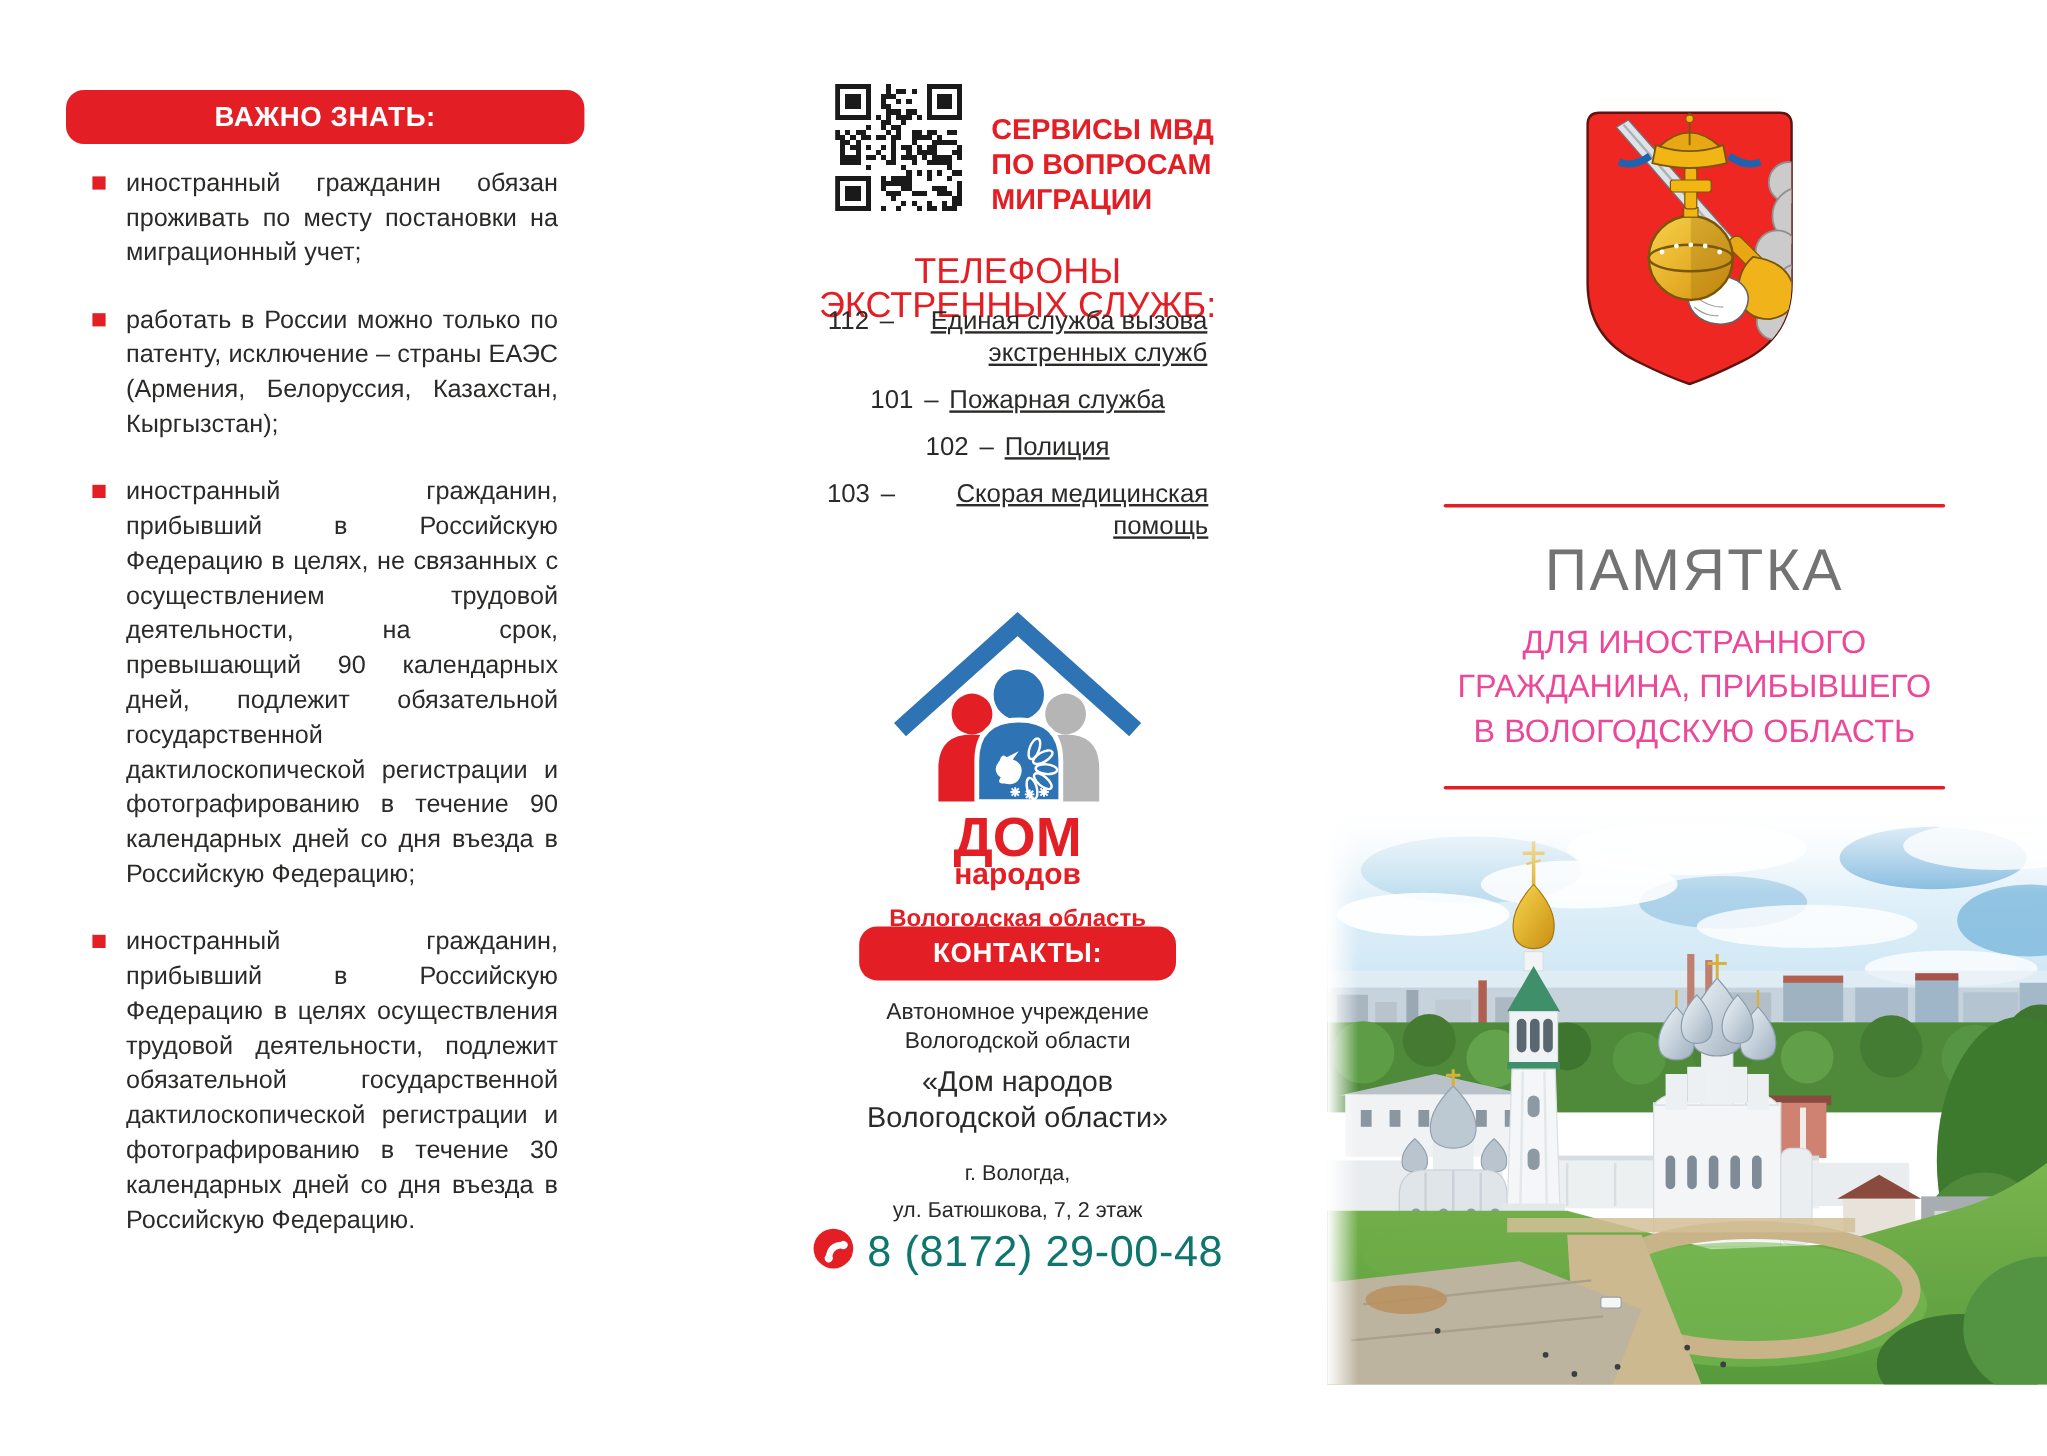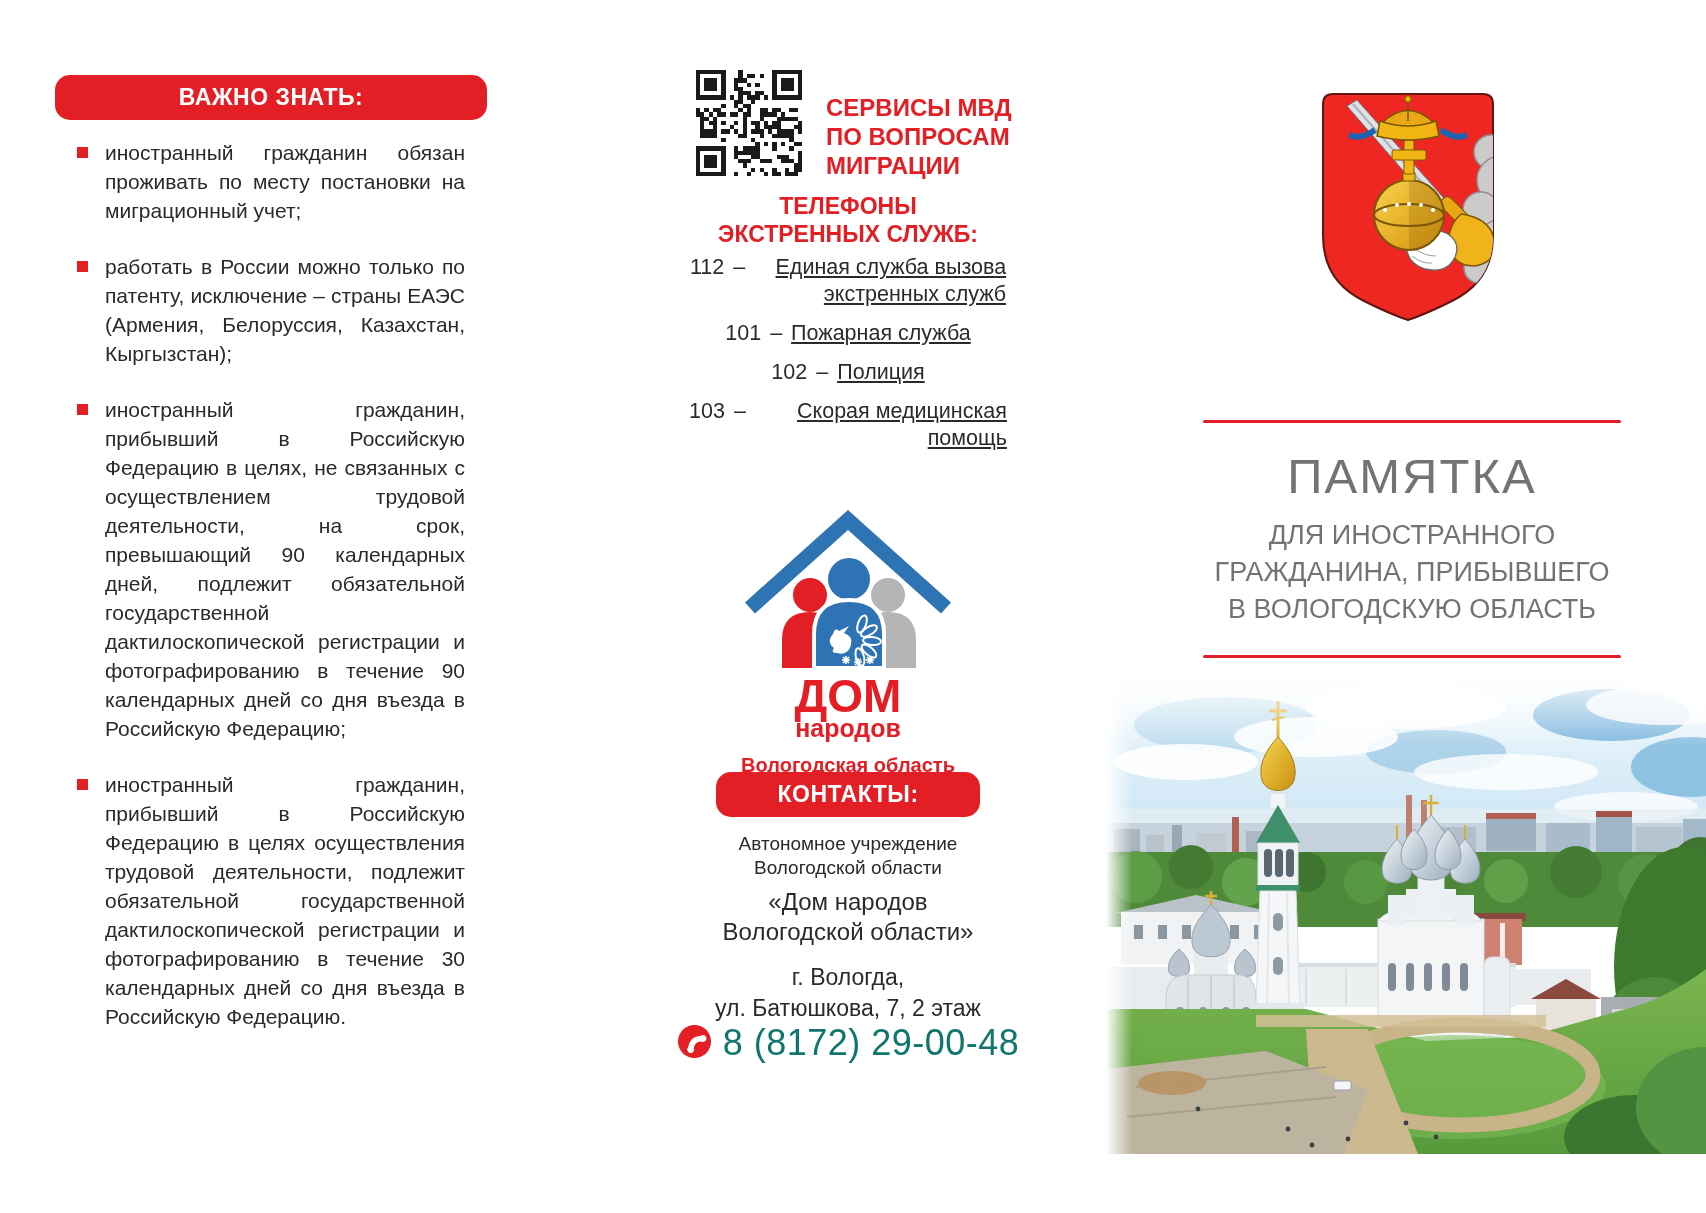--- a/index.html
+++ b/index.html
@@ -9,49 +9,49 @@
         display:flex;align-items:center;justify-content:center;font-size:23px;letter-spacing:.5px;}
   
   .left-pill{position:absolute;left:55px;top:75px;width:432px;height:45px;}
   .notes{position:absolute;left:55px;top:138px;width:410px;list-style:none;margin:0;padding:0;}
   .notes li{position:relative;padding-left:50px;margin-bottom:27px;
             font-size:21px;line-height:29px;text-align:justify;hyphens:auto;}
   .notes li::before{content:"";position:absolute;left:22px;top:9px;width:11px;height:11px;background:#e31e24;}
   
   .qr-row{position:absolute;left:696px;top:70px;display:flex;gap:24px;align-items:flex-end;}
   .qr-caption{color:#e31e24;font-weight:bold;font-size:24px;line-height:29px;padding-top:12px;}
-  .tel-header{position:absolute;left:600px;top:192px;width:496px;text-align:center;
-              color:#e31e24;font-weight:bold;font-size:23px;line-height:28px;}
+  .tel-header{position:absolute;left:600px;top:213px;width:496px;text-align:center;
+              color:#e31e24;font-weight:normal;font-size:30px;line-height:28px;}
   .tel-list{position:absolute;left:600px;top:254px;width:496px;}
   .tel-item{display:flex;justify-content:center;font-size:21.5px;line-height:27px;margin-bottom:12px;}
   .tel-item .num{white-space:nowrap;}
   .tel-item .sep{margin:0 9px;}
   .tel-item .label{max-width:252px;text-align:right;text-decoration:underline;}
   .logo-block{position:absolute;left:600px;top:500px;width:496px;text-align:center;}
   .logo-dom{color:#e31e24;font-weight:bold;font-size:46px;line-height:40px;margin-top:2px;}
   .logo-narodov{color:#e31e24;font-weight:bold;font-size:25px;line-height:24px;}
   .logo-region{color:#e31e24;font-weight:bold;font-size:20px;margin-top:14px;}
   .contacts-pill{position:absolute;left:716px;top:772px;width:264px;height:45px;}
   .contact-lines{position:absolute;left:600px;top:832px;width:496px;text-align:center;}
   .org-line{font-size:19px;line-height:24px;}
   .name-line{font-size:24px;line-height:30px;}
   .name-line.first{margin-top:7px;}
-  .addr-line{font-size:23px;line-height:31px;}
+  .addr-line{font-size:18px;line-height:31px;}
   .addr-line.first{margin-top:15px;}
   .phone-row{position:absolute;left:600px;top:1022px;width:496px;display:flex;
              align-items:center;justify-content:center;gap:11px;}
   .phone-number{color:#0f766e;font-size:36px;letter-spacing:.5px;}
   .mid-footer{position:absolute;left:588px;top:1086px;width:520px;text-align:center;
               font-size:17px;line-height:23px;}
   
   .coat{position:absolute;left:1313px;top:88px;}
   .title-block{position:absolute;left:1203px;top:420px;width:418px;text-align:center;}
   .rule{height:3px;background:#e31e24;border-radius:2px;}
   .doc-title{color:#737373;font-size:49px;font-weight:normal;letter-spacing:2px;margin:25px 0 13px;}
-  .doc-subtitle{color:#737373;font-size:27px;line-height:37px;}
+  .doc-subtitle{color:#ec4899;font-size:27px;line-height:37px;}
   .rule.bottom{margin-top:27px;}
   .photo{position:absolute;right:0;bottom:0;width:600px;height:487px;}
   .photo-fade{position:absolute;left:0;top:0;right:0;height:78px;
               background:linear-gradient(#ffffff,rgba(255,255,255,0));}
   .photo-fade-left{position:absolute;left:0;top:0;bottom:0;width:26px;
               background:linear-gradient(90deg,#ffffff,rgba(255,255,255,0));}
 </style>
 </head>
 <body>
 

